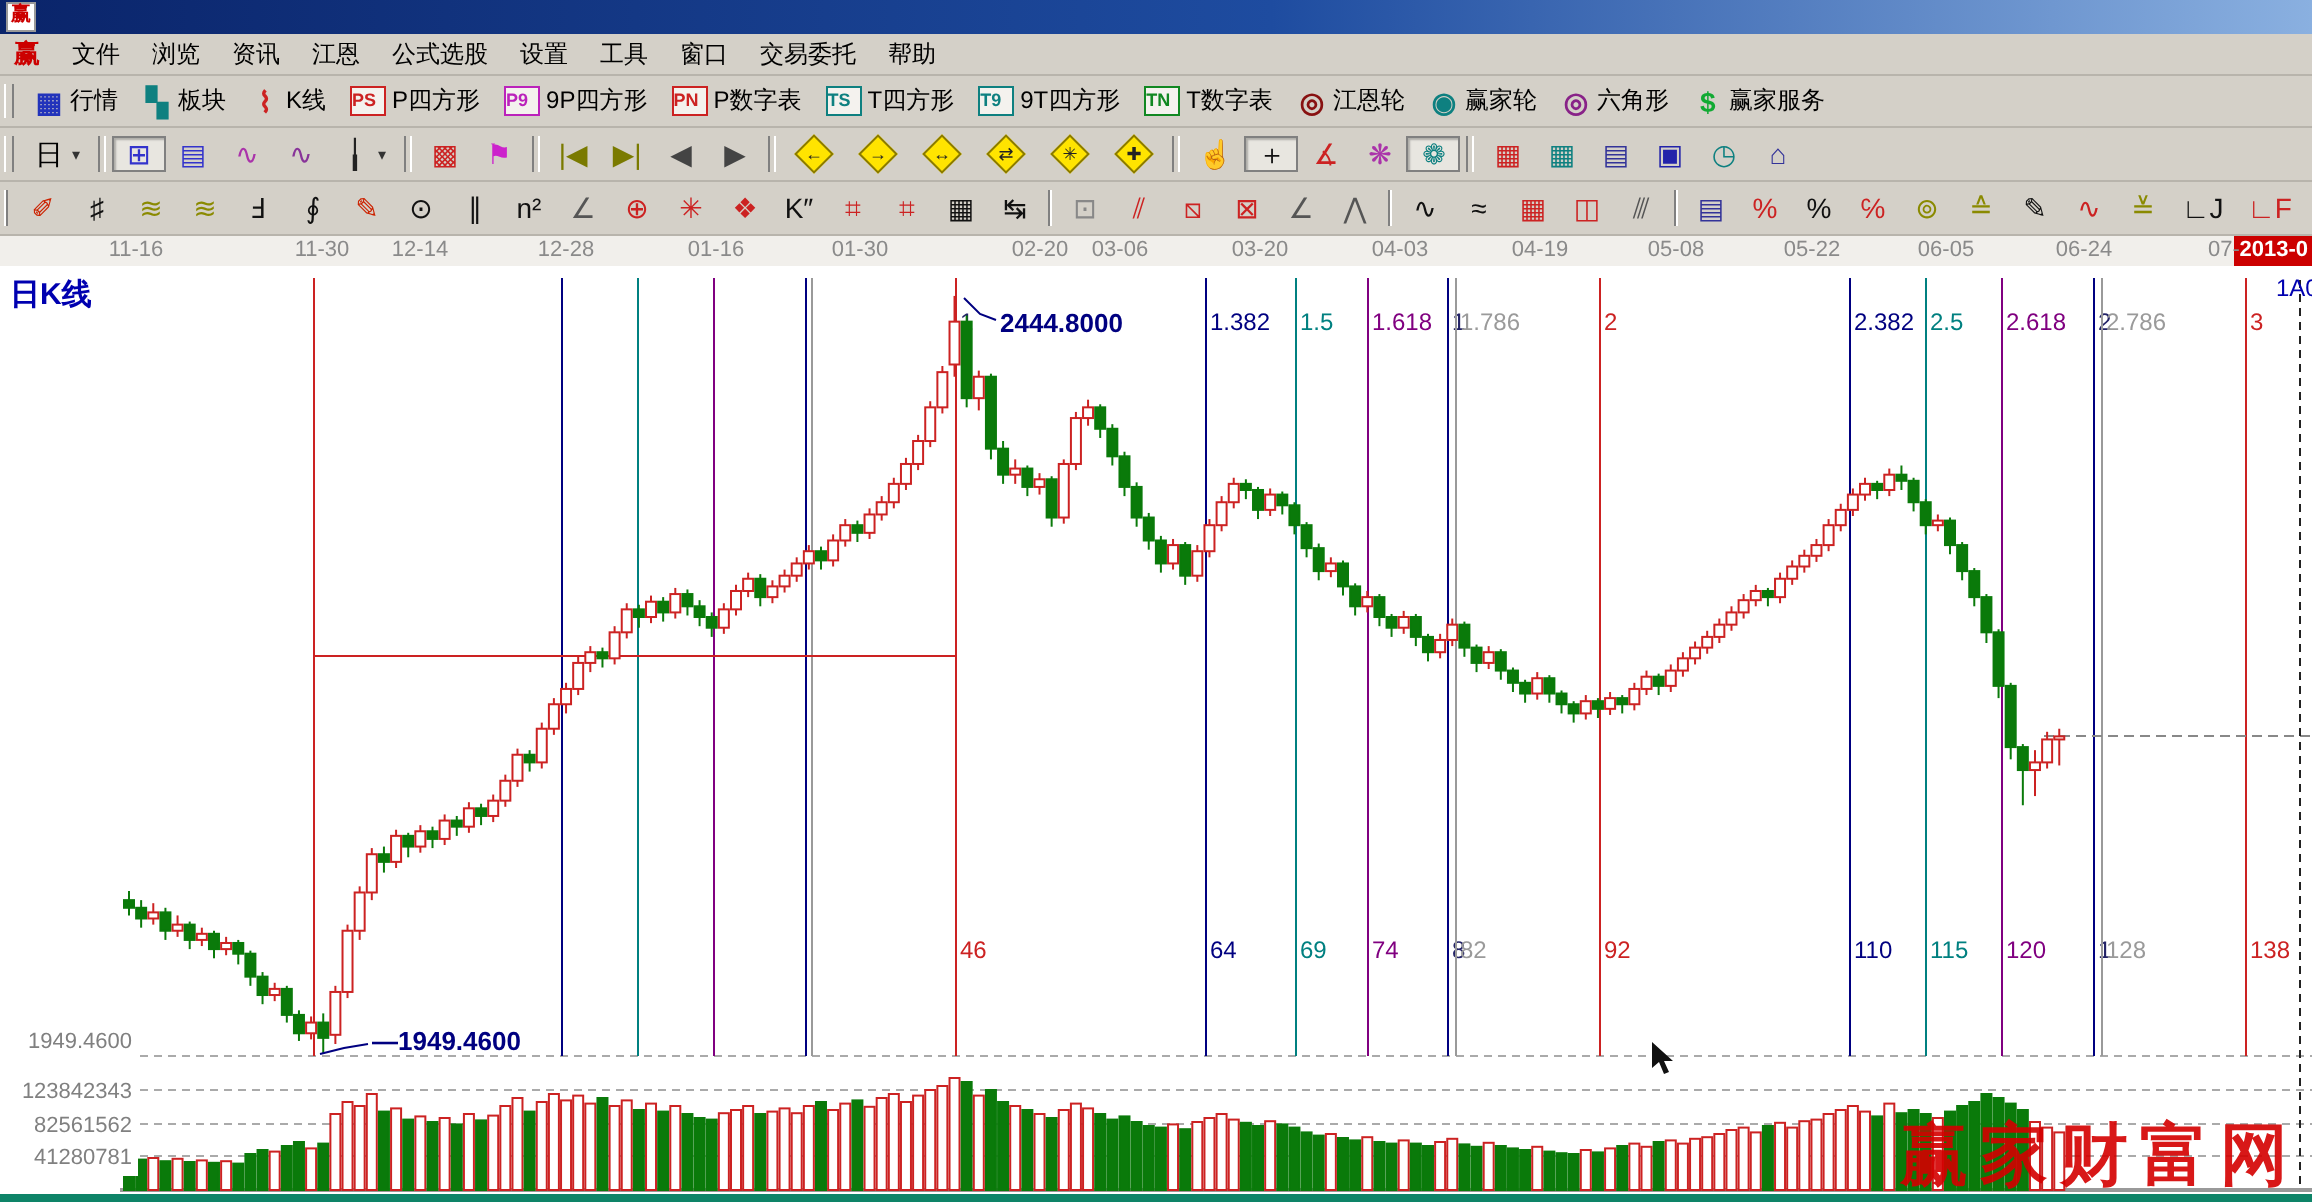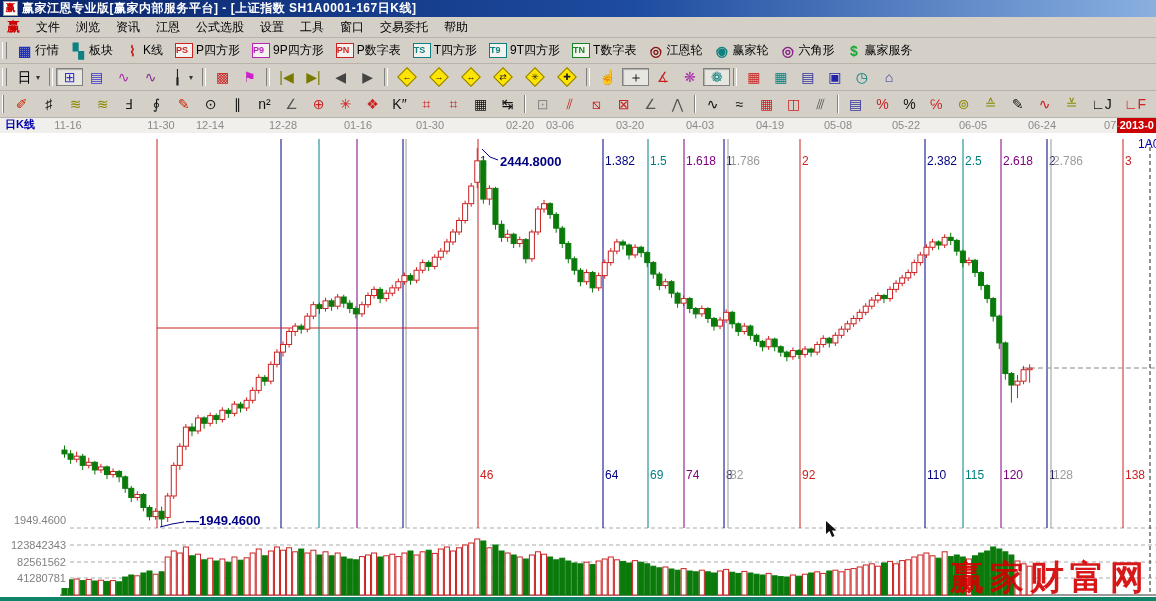--- a/index.html
+++ b/index.html
@@ -37,32 +37,31 @@
     font-size:9px;line-height:12px;text-align:center;color:#222;}
   .ddrop{font-size:8px;color:#333;margin-left:1px;}
   
   .dateaxis{position:absolute;left:0;top:118px;width:1156px;height:15px;background:#f1efeb;
     border-bottom:1px solid #b0b0b0;overflow:hidden;}
   .dtick{position:absolute;top:1px;transform:translateX(-50%);font-size:11px;color:#8a8a8a;white-space:nowrap;}
   .dhl{position:absolute;right:0;top:0;height:15px;padding:1px 2px 0 3px;background:#cc0000;color:#fff;
     font-size:11px;font-weight:bold;white-space:nowrap;}
   
   .chartarea{position:absolute;left:0;top:133px;width:1156px;height:464px;background:#fff;}
-  .kline-label{position:absolute;left:5px;top:117px;font-size:11px;font-weight:bold;color:#0000b0;z-index:5;}
+  .kline-label{position:absolute;left:5px;top:138px;font-size:15px;font-weight:bold;color:#0000b0;z-index:5;}
   .corner-label{position:absolute;left:1138px;top:137px;font-size:12px;color:#0000b0;z-index:5;white-space:nowrap;}
   .bottomstrip{position:absolute;left:0;top:597px;width:1156px;height:4px;background:#0e8468;}
 </style>
 </head>
 <body>
 
 <div class="window">
 
   <div class="titlebar">
     <span class="appicon">赢</span>
-    <span class="ttext">赢家江恩专业版[赢家内部服务平台] - [上证指数  SH1A0001-167日K线]</span>
   </div>
 
   <div class="menubar">
     <span class="mlogo">赢</span>
   <span class="menu-item">文件</span>
       <span class="menu-item">浏览</span>
       <span class="menu-item">资讯</span>
       <span class="menu-item">江恩</span>
       <span class="menu-item">公式选股</span>
       <span class="menu-item">设置</span>

